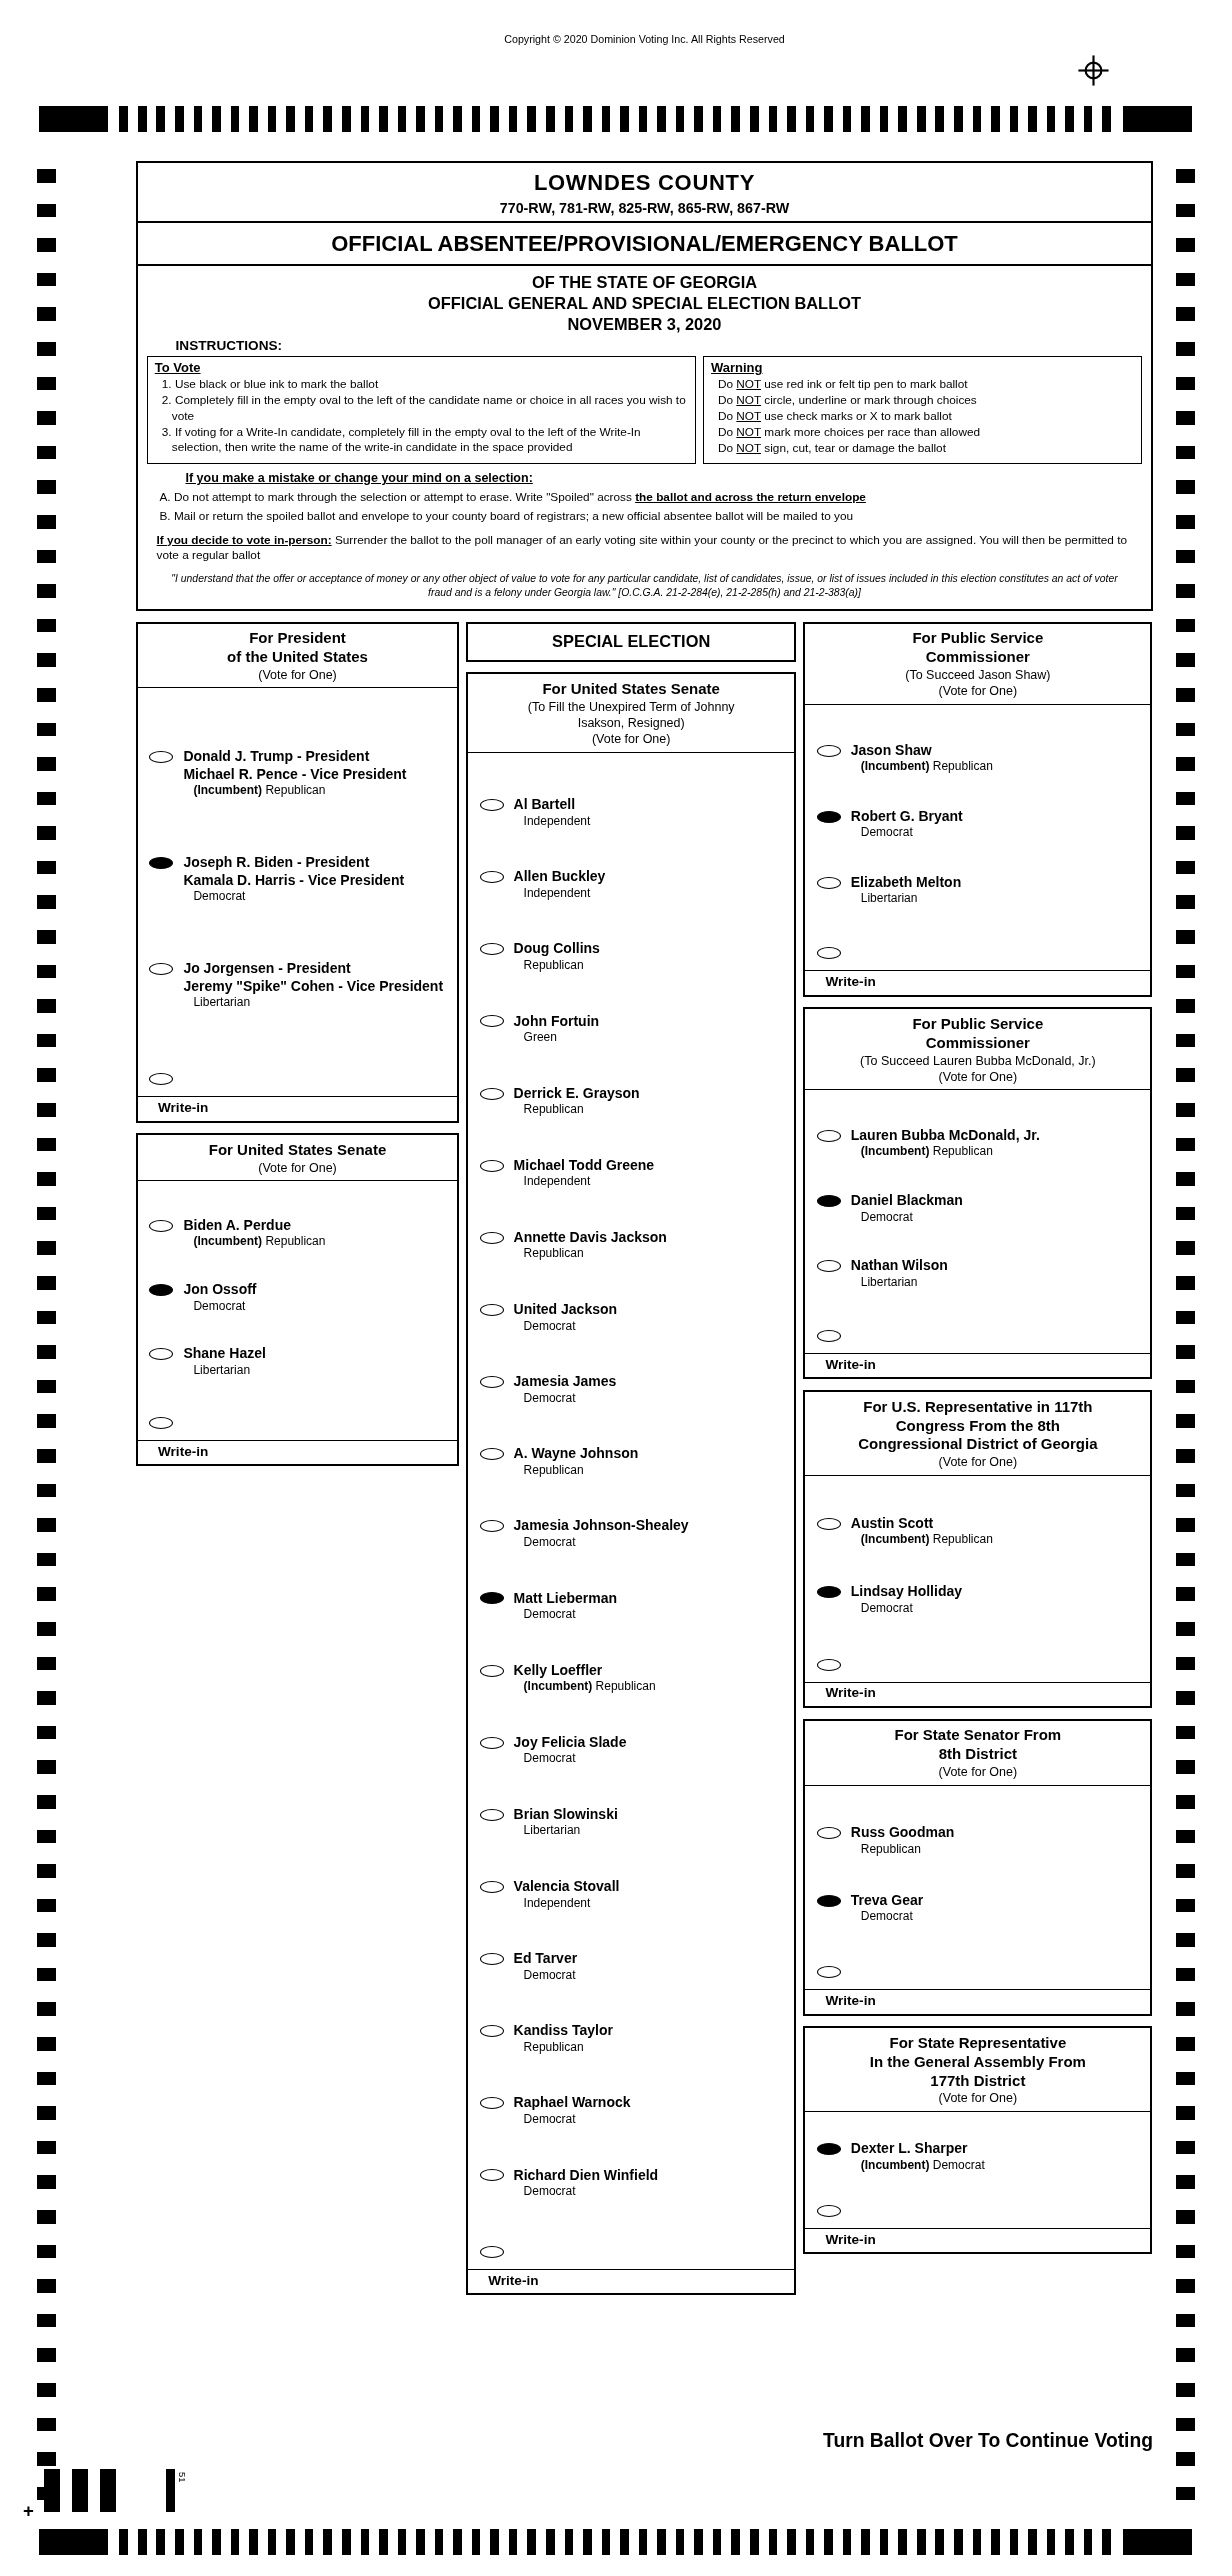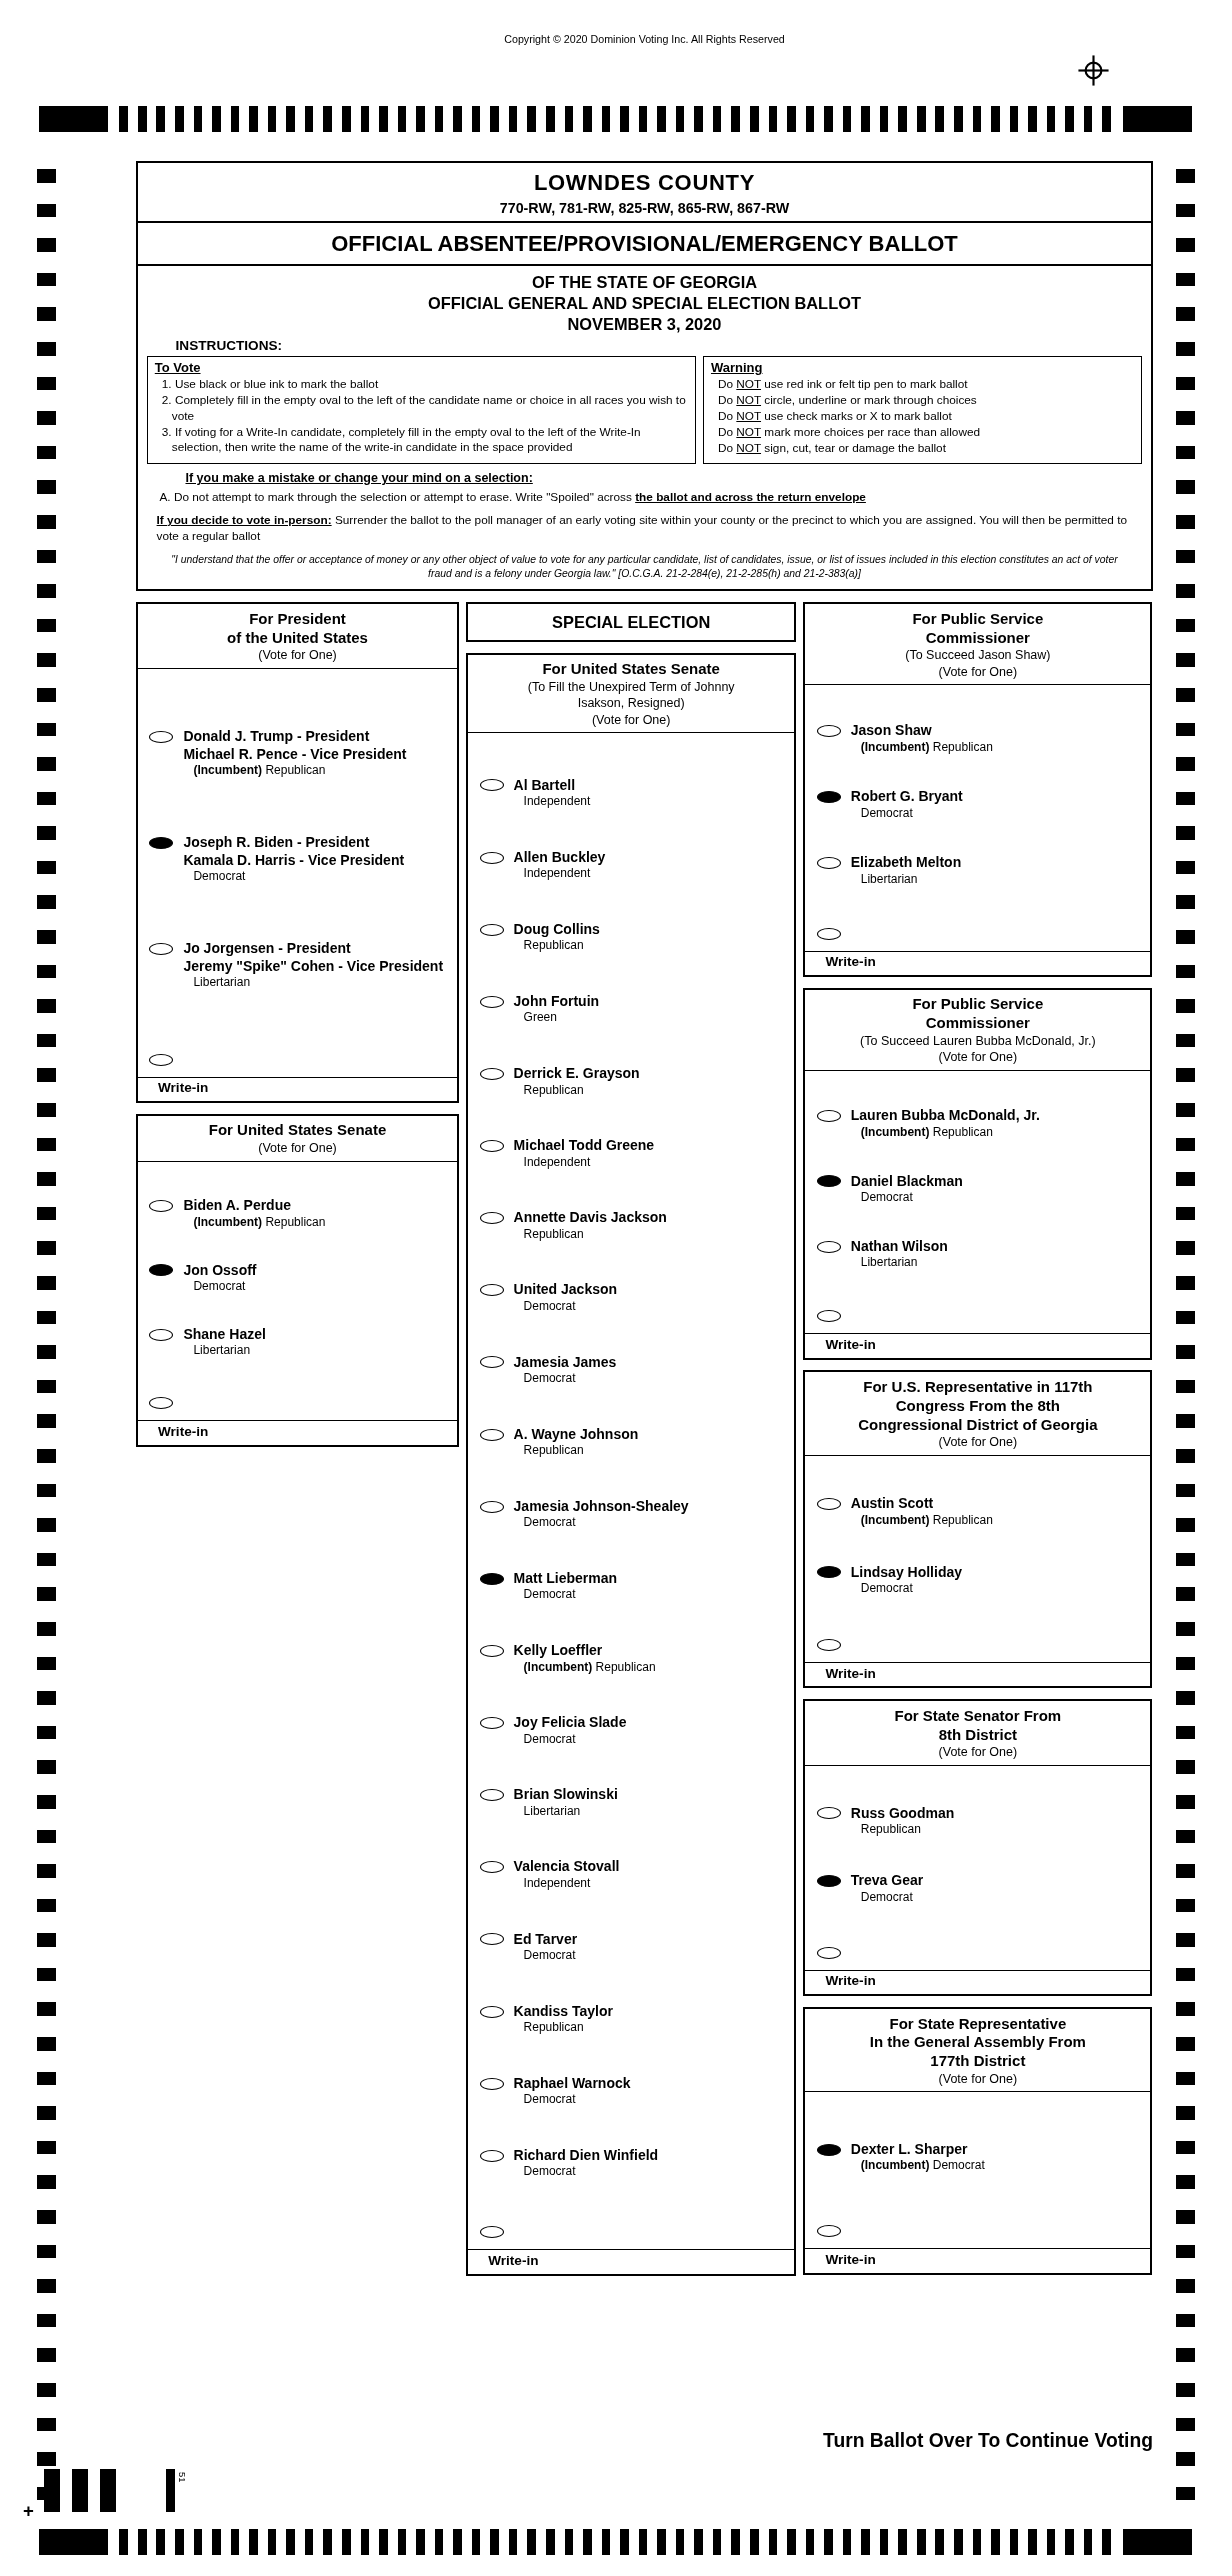--- a/index.html
+++ b/index.html
@@ -52,21 +52,21 @@
   .special-banner{border:2.1px solid #000;height:40px;display:flex;align-items:center;justify-content:center;
     font-weight:bold;font-size:16.4px;margin-bottom:10.7px;}
   .race{border:2.1px solid #000;margin-bottom:10.7px;display:flex;flex-direction:column;background:#fff;}
   #col-0 .race:nth-of-type(1){height:501px;}
   #col-0 .race:nth-of-type(2){height:333px;}
   #col-1 .race{height:1623px;}
   #col-2 .race:nth-of-type(1){height:375px;}
   #col-2 .race:nth-of-type(2){height:372px;}
   #col-2 .race:nth-of-type(3){height:318px;}
   #col-2 .race:nth-of-type(4){height:297px;}
-  #col-2 .race:nth-of-type(5){height:268px;}
+  #col-2 .race:nth-of-type(5){height:228px;}
   .race-header{padding:5.7px 4.3px 4.3px;border-bottom:1.4px solid #000;}
   .race-title{font-weight:bold;font-size:15px;text-align:center;line-height:1.25;}
   .race-subtitle{font-size:12.5px;text-align:center;line-height:1.3;}
   .candidates{flex:1;display:flex;flex-direction:column;justify-content:space-evenly;padding:4.3px 0;}
   .cand-row{display:flex;align-items:flex-start;gap:10px;padding:0 5.7px 0 11.4px;}
   .oval{flex:none;width:24px;height:12px;border:1.4px solid #000;border-radius:50%;background:#fff;margin-top:2.9px;}
   .oval.filled{background:#000;}
   .cand-name{font-weight:bold;font-size:14px;line-height:1.25;}
   .cand-party{font-size:12px;padding-left:10px;line-height:1.3;}
   .write-in{margin-top:0;}
@@ -385,20 +385,21 @@
             <div class="ins-item">Do <u>NOT</u> circle, underline or mark through choices</div>
             <div class="ins-item">Do <u>NOT</u> use check marks or X to mark ballot</div>
             <div class="ins-item">Do <u>NOT</u> mark more choices per race than allowed</div>
             <div class="ins-item">Do <u>NOT</u> sign, cut, tear or damage the ballot</div>
           </div>
       </div>
     </div>
     <div class="mistake">
       <div class="mi-title bu">If you make a mistake or change your mind on a selection:</div>
       <div class="mi-item"><span>A. Do not attempt to mark through the selection or attempt to erase. Write "Spoiled" across </span><span class="bu">the ballot and across the return envelope</span></div>
+      <div class="mi-item">B. Mail or return the spoiled ballot and envelope to your county board of registrars; a new official absentee ballot will be mailed to you</div>
     </div>
     <div class="in-person"><span class="bu">If you decide to vote in-person:</span><span> Surrender the ballot to the poll manager of an early voting site within your county or the precinct to which you are assigned.  You will then be permitted to vote a regular ballot</span></div>
     <div class="oath">"I understand that the offer or acceptance of money or any other object of value to vote for any particular candidate, list of candidates, issue, or list of issues included in this election constitutes an act of voter fraud and is a felony under Georgia law." [O.C.G.A. 21-2-284(e), 21-2-285(h) and 21-2-383(a)]</div>
   </div>
 
   <div class="columns">
     <div class="column" id="col-0">
         <section class="race">
           <header class="race-header">
             <div class="race-title">For President</div>

